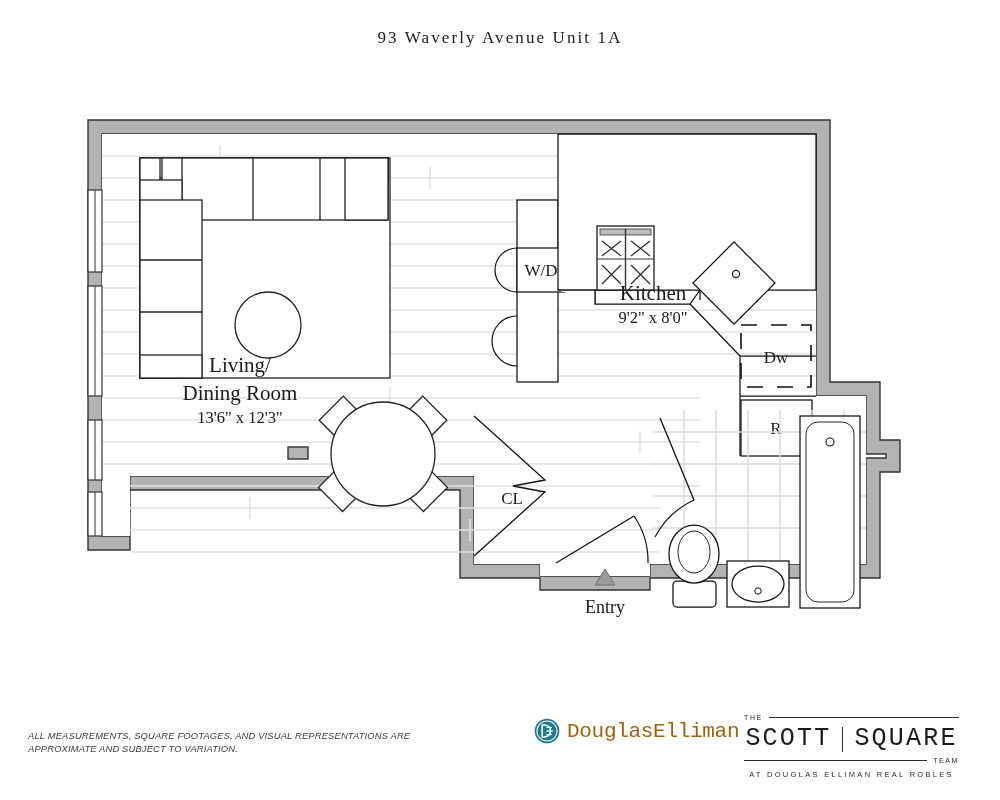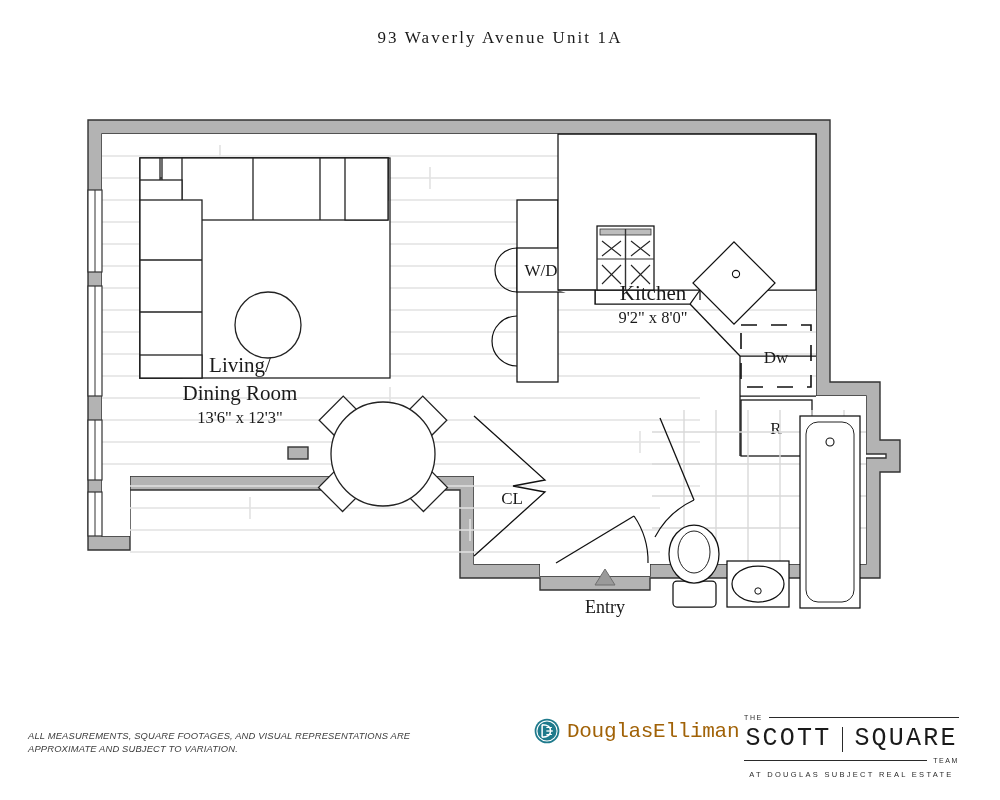--- a/index.html
+++ b/index.html
@@ -390,18 +390,18 @@
       </div>
       <div class="sr-main">
         <span>SCOTT</span>
         <span class="sr-divider"></span>
         <span>SQUARE</span>
       </div>
       <div class="sr-team-row">
         <span class="sr-rule"></span>
         <span class="sr-team">TEAM</span>
       </div>
-      <div class="sr-sub">AT DOUGLAS SUBJECT REAL ESTATE</div>
+      <div class="sr-sub">AT DOUGLAS ELLIMAN REAL ROBLES</div>
     </div>
 
   </div>
 
 </div>
 
 </body></html>

